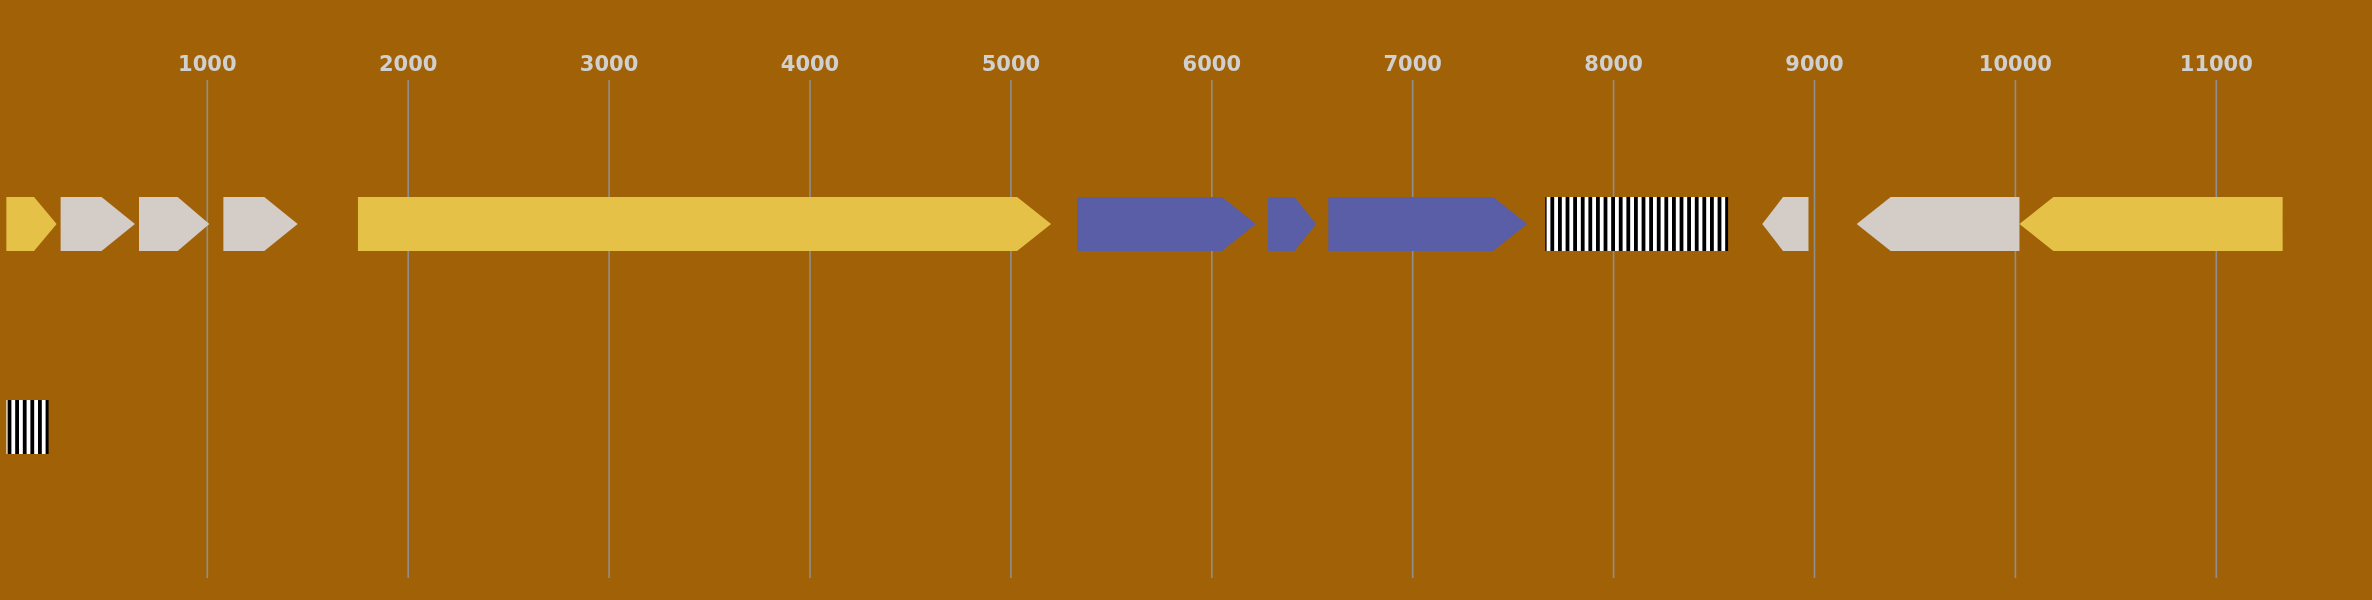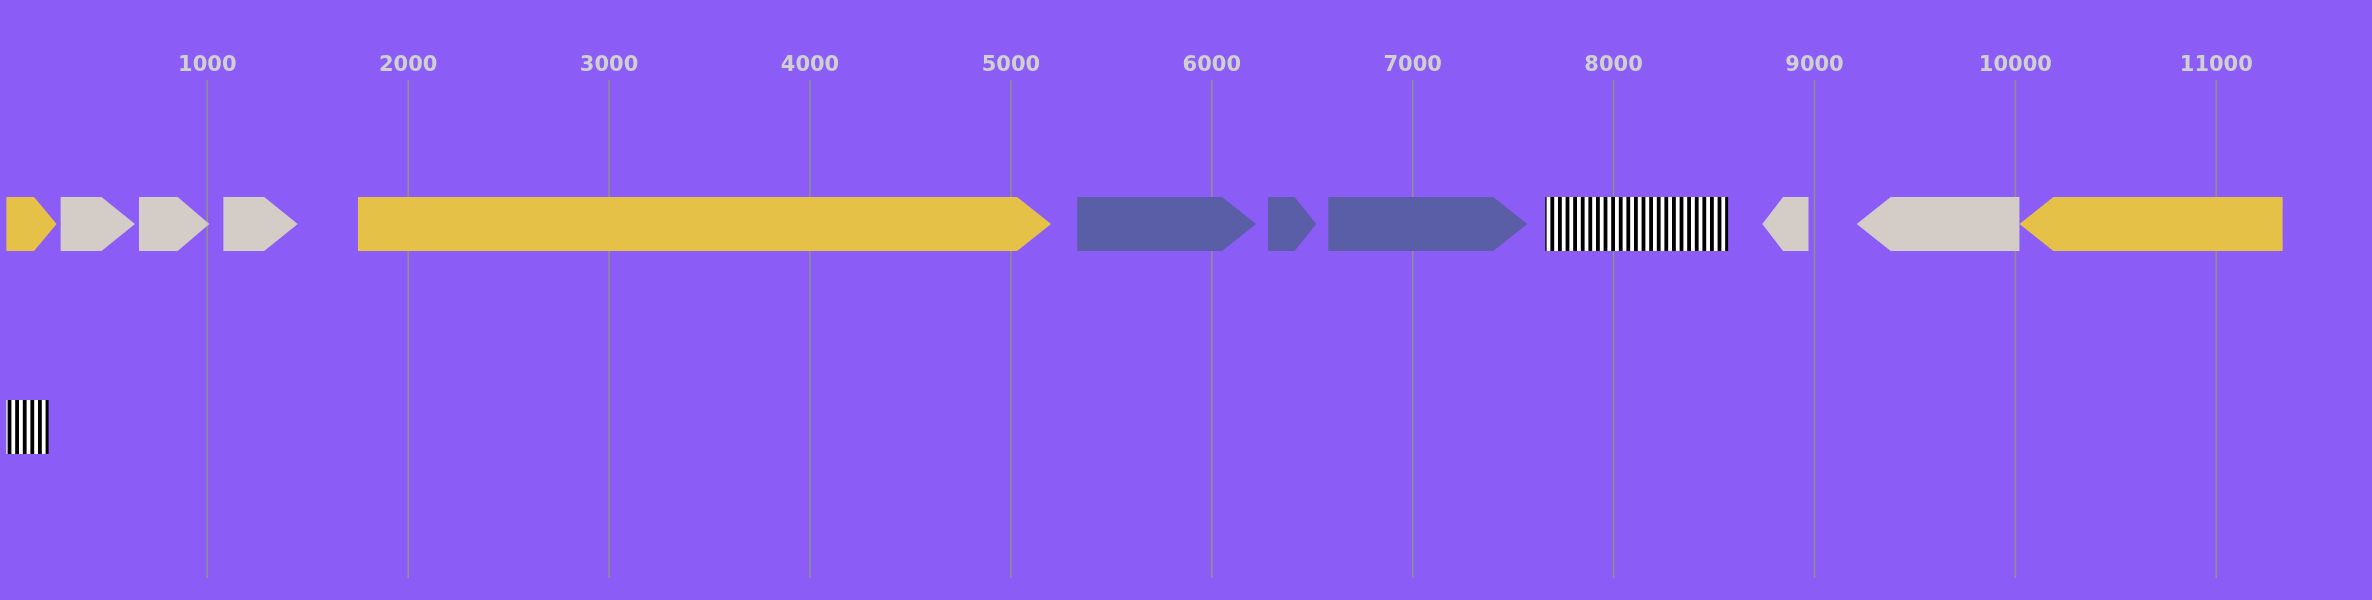--- a/index.html
+++ b/index.html
@@ -4,21 +4,21 @@
 <style>
   html, body {
     margin: 0;
     padding: 0;
     background: #000000;
   }
   .figure {
     position: relative;
     width: 2372px;
     height: 600px;
-    background: #8b5cf6;
+    background: #a16207;
     overflow: hidden;
     font-family: "DejaVu Sans", sans-serif;
   }
   svg text {
     font-family: "DejaVu Sans", sans-serif;
     font-size: 21px;
     font-weight: 600;
   }
 </style>
 </head>

